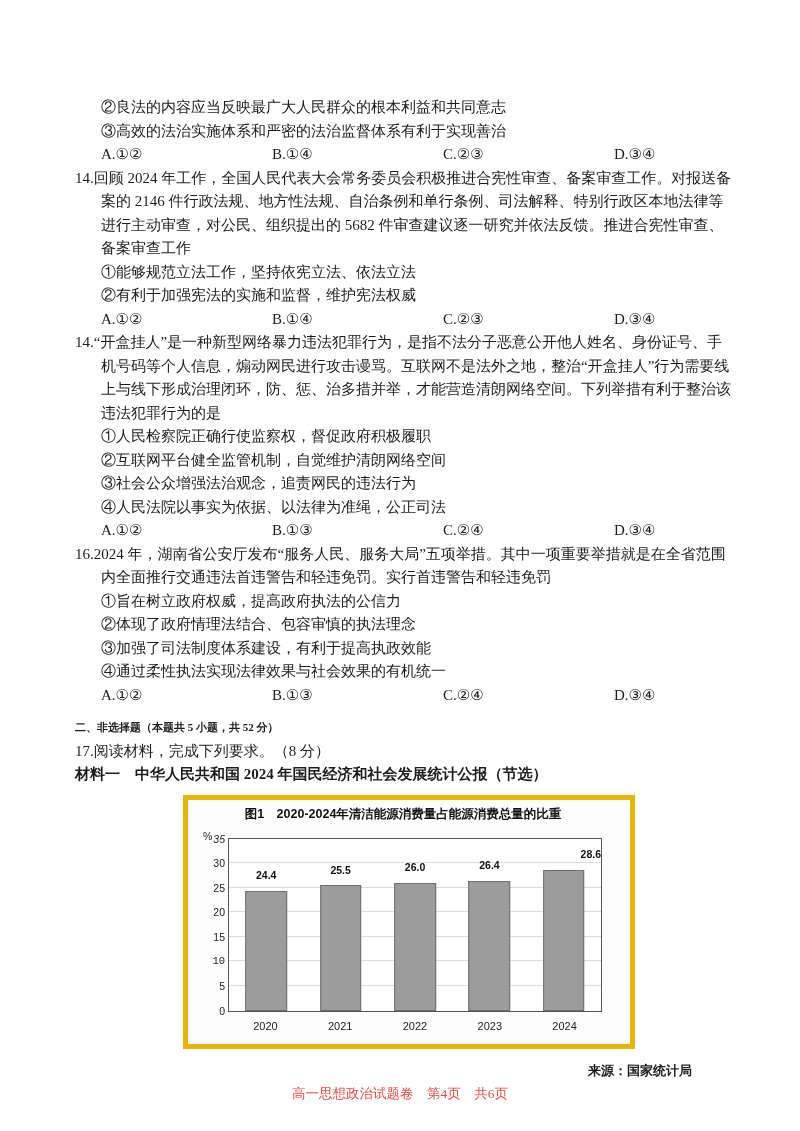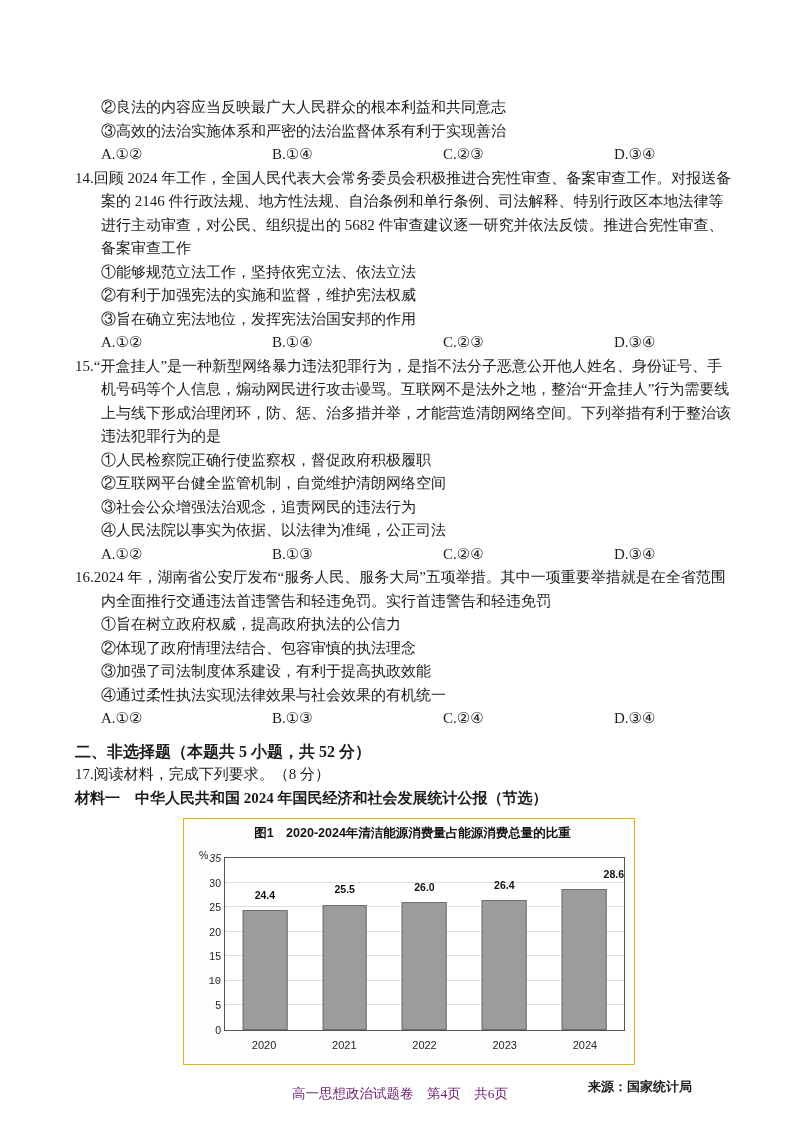--- a/index.html
+++ b/index.html
@@ -15,29 +15,29 @@
     overflow:hidden;
     border-radius:10px;
   }
   .content{padding:84px 68px 0 75px;}
   p{margin:0;}
   .stem{padding-left:26px;text-indent:-26px;}
   .item-line{padding-left:26px;}
   .options-row{padding-left:26px;display:flex;}
   .options-row .opt{display:inline-block;width:171px;}
   .options-row .opt:last-child{width:auto;}
-  .section-heading{font-weight:bold;margin-top:9px;font-size:16px;}
+  .section-heading{font-weight:bold;margin-top:9px;font-size:11px;}
   .material-label{font-weight:bold;}
   
   .chart-figure{
     width:452px;
     margin:8px 0 0 108px;
-    border:1px solid #eab308;
+    border:5px solid #eab308;
     background:#fdfdfd;
-    padding:6px 3px 6px 10px;
+    padding:6px 22px 6px 10px;
     box-sizing:border-box;
     font-family:"Liberation Sans","DejaVu Sans",sans-serif;
   }
   .chart-title{
     text-align:center;
     font-weight:bold;
     font-size:12.5px;
     line-height:16px;
     color:#111;
   }
@@ -92,50 +92,49 @@
     text-align:right;
     font-weight:bold;
     font-size:13px;
     margin:10px 40px 0 0;
   }
   .footer{
     position:absolute;
     bottom:38px;left:0;right:0;
     text-align:center;
     font-size:13.5px;
-    color:#701a75;
+    color:#ef4444;
   }
 </style>
 </head>
 <body>
 
 <div class="page">
   <div class="content">
 
     <p class="item-line">②良法的内容应当反映最广大人民群众的根本利益和共同意志</p>
     <p class="item-line">③高效的法治实施体系和严密的法治监督体系有利于实现善治</p>
     <p class="options-row">
       <span class="opt">A.①②</span>
       <span class="opt">B.①④</span>
       <span class="opt">C.②③</span>
       <span class="opt">D.③④</span>
     </p>
 
     <p class="stem">14.回顾 2024 年工作，全国人民代表大会常务委员会积极推进合宪性审查、备案审查工作。对报送备案的 2146 件行政法规、地方性法规、自治条例和单行条例、司法解释、特别行政区本地法律等进行主动审查，对公民、组织提出的 5682 件审查建议逐一研究并依法反馈。推进合宪性审查、备案审查工作</p>
     <p class="item-line">①能够规范立法工作，坚持依宪立法、依法立法</p>
     <p class="item-line">②有利于加强宪法的实施和监督，维护宪法权威</p>
-    <p class="item-line">③旨在确立宪法地位，发挥宪法治国安邦的作用</p>
     <p class="options-row">
       <span class="opt">A.①②</span>
       <span class="opt">B.①④</span>
       <span class="opt">C.②③</span>
       <span class="opt">D.③④</span>
     </p>
 
-    <p class="stem">15.“开盒挂人”是一种新型网络暴力违法犯罪行为，是指不法分子恶意公开他人姓名、身份证号、手机号码等个人信息，煽动网民进行攻击谩骂。互联网不是法外之地，整治“开盒挂人”行为需要线上与线下形成治理闭环，防、惩、治多措并举，才能营造清朗网络空间。下列举措有利于整治该违法犯罪行为的是</p>
+    <p class="stem">14.“开盒挂人”是一种新型网络暴力违法犯罪行为，是指不法分子恶意公开他人姓名、身份证号、手机号码等个人信息，煽动网民进行攻击谩骂。互联网不是法外之地，整治“开盒挂人”行为需要线上与线下形成治理闭环，防、惩、治多措并举，才能营造清朗网络空间。下列举措有利于整治该违法犯罪行为的是</p>
     <p class="item-line">①人民检察院正确行使监察权，督促政府积极履职</p>
     <p class="item-line">②互联网平台健全监管机制，自觉维护清朗网络空间</p>
     <p class="item-line">③社会公众增强法治观念，追责网民的违法行为</p>
     <p class="item-line">④人民法院以事实为依据、以法律为准绳，公正司法</p>
     <p class="options-row">
       <span class="opt">A.①②</span>
       <span class="opt">B.①③</span>
       <span class="opt">C.②④</span>
       <span class="opt">D.③④</span>
     </p>

